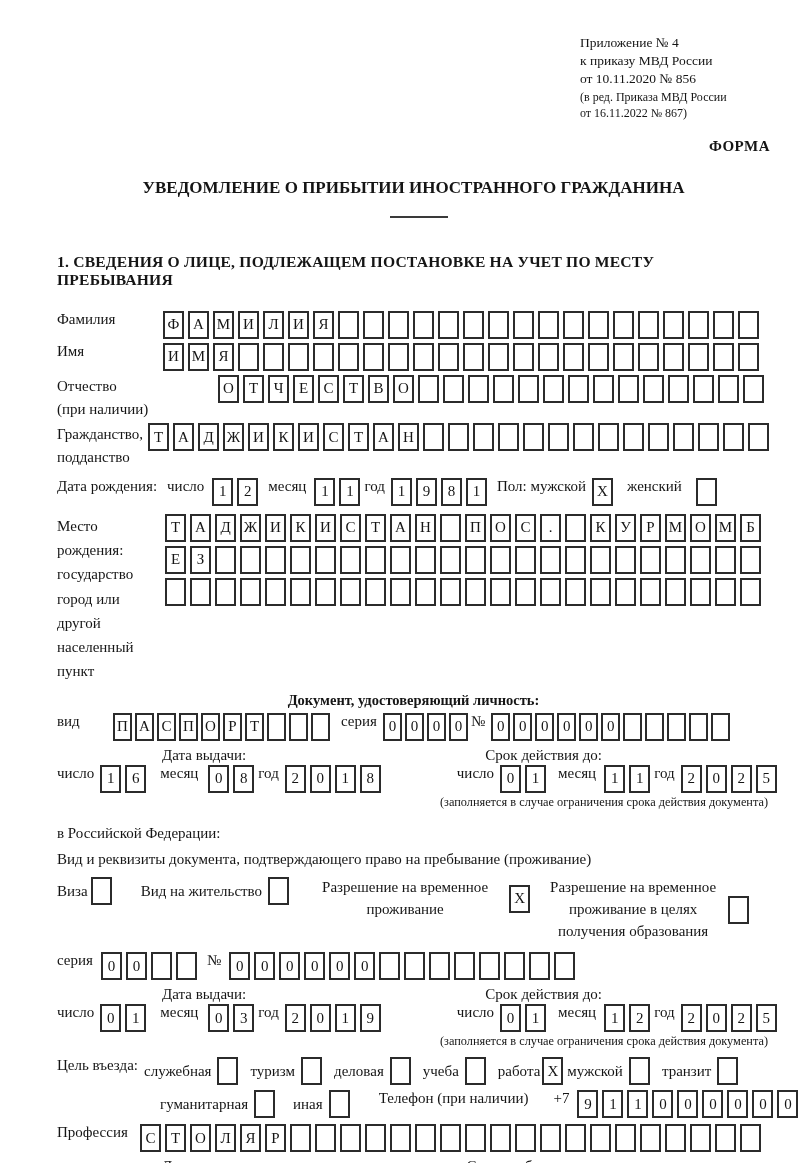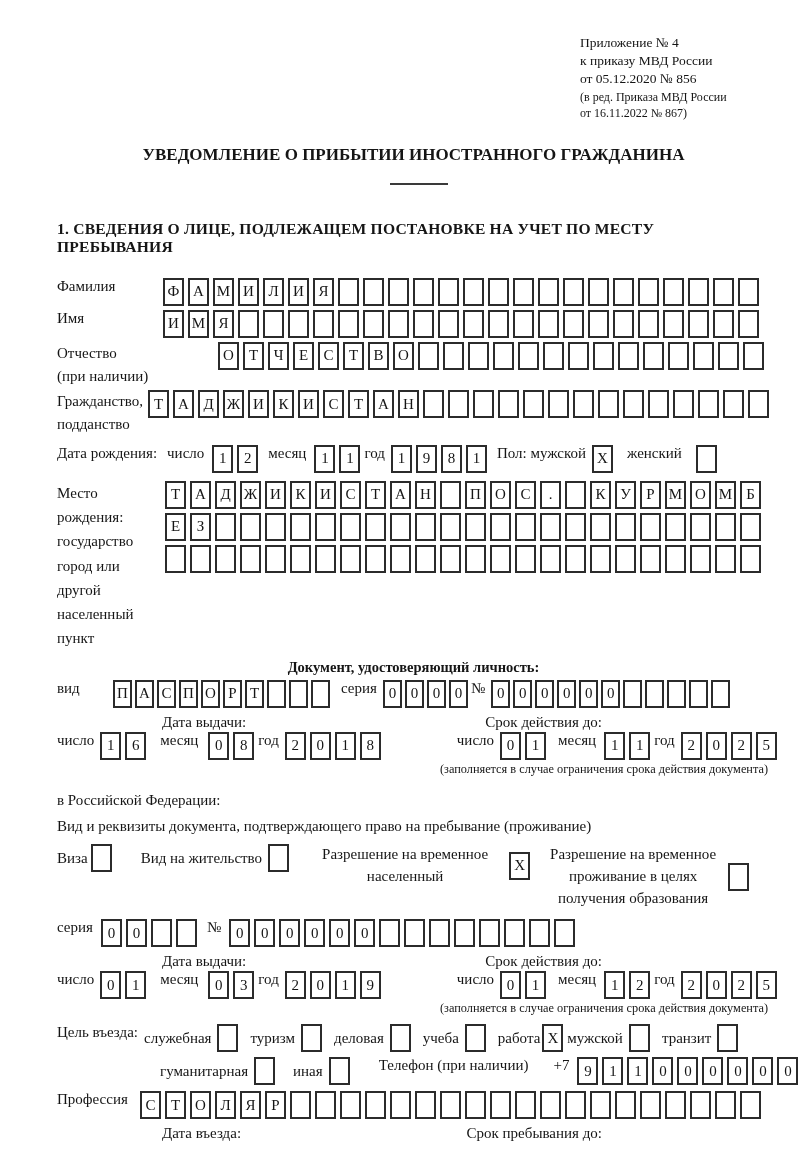--- a/index.html
+++ b/index.html
@@ -50,25 +50,26 @@
   .stack{line-height:1.62;}
 </style>
 </head>
 <body>
 
 <div class="page">
 
   <div class="appendix">
     <div>Приложение № 4</div>
     <div>к приказу МВД России</div>
-    <div>от 05.12.2020 № 856</div>
+    <div>от 10.11.2020 № 856</div>
     <div class="edition">(в ред. Приказа МВД России</div>
     <div class="edition">от 16.11.2022 № 867)</div>
   </div>
 
+  <div class="forma">ФОРМА</div>
 
   <div class="title">
     <div>УВЕДОМЛЕНИЕ О ПРИБЫТИИ ИНОСТРАННОГО ГРАЖДАНИНА</div>
     <div><span class="uline"></span></div>
   </div>
 
   <div class="sec-title">1. СВЕДЕНИЯ О ЛИЦЕ, ПОДЛЕЖАЩЕМ ПОСТАНОВКЕ НА УЧЕТ ПО МЕСТУ ПРЕБЫВАНИЯ</div>
 
   <div class="row" style="margin-top:22px;">
     <span class="lbl w106">Фамилия</span>
@@ -405,21 +406,21 @@
           <span class="cell"></span>
         </span>
     </span>
     <span class="opt ml25">
       <span>Вид на жительство</span>
       <span class="cells ml20">
           <span class="cell"></span>
         </span>
     </span>
     <span class="opt ml14">
-      <span class="optwrap w190">Разрешение на временное населенный</span>
+      <span class="optwrap w190">Разрешение на временное проживание</span>
       <span class="cells">
           <span class="cell">X</span>
         </span>
     </span>
     <span class="opt ml10">
       <span class="optwrap w178">Разрешение на временное проживание в целях получения образования</span>
       <span class="cells">
           <span class="cell"></span>
         </span>
     </span>

